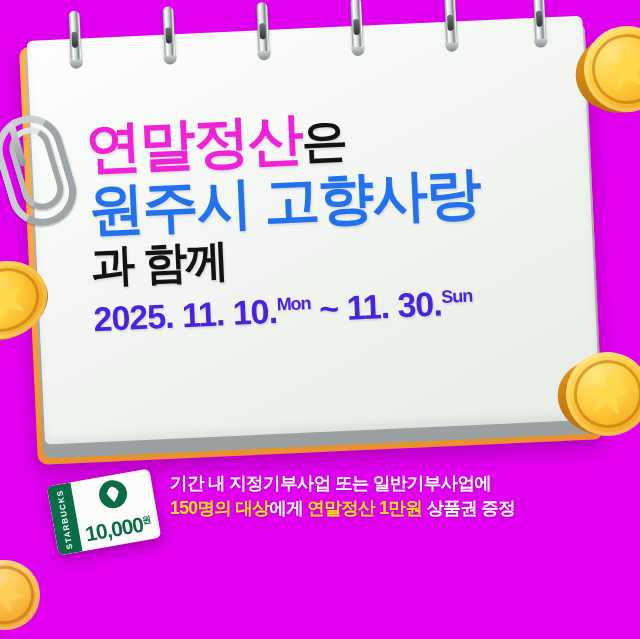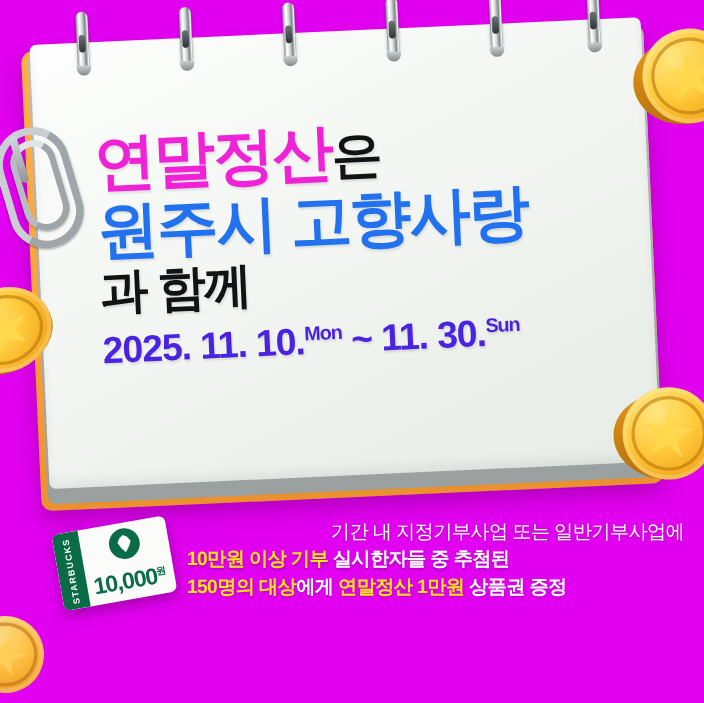--- a/index.html
+++ b/index.html
@@ -159,21 +159,21 @@
   .promo-text{
     position:absolute;left:170px;top:12px;width:452px;
     text-align:left;line-height:1.42;
   }
   .promo-text .ln{
     font-size:17.5px;color:#ffffff;white-space:nowrap;
     letter-spacing:-.6px;
     text-shadow:0 1px 2px rgba(88,0,96,.35);
   }
   .promo-text .ln b{color:#ffe21f;font-weight:900;}
-  .promo-text .ln.b1{font-weight:400;text-align:right;}
+  .promo-text .ln.b1{font-weight:700;}
   .promo-text .ln.b2,.promo-text .ln.b3{font-weight:600;}
 
   
   .sbcard{
     position:absolute;left:52px;top:18px;
     width:104px;height:70px;
     transform:rotate(-10deg);
     border-radius:6px;
     background:#fbfbf9;
     box-shadow:0 5px 12px rgba(70,0,78,.4);
@@ -307,22 +307,19 @@
       <div class="siren">
           <i></i>
         </div>
       <div class="amount">
         <span>10,000</span><sup>원</sup>
       </div>
     </div>
 
     <div class="promo-text">
       <div class="ln b1">기간 내 지정기부사업 또는 일반기부사업에</div>
-      <div class="ln b2">
-        <b>10만원 이상 기부</b><span> 실시한자들 중 추첨된</span>
-      </div>
       <div class="ln b3">
         <b>150명의 대상</b><span>에게 </span><b>연말정산 1만원</b><span> 상품권 증정</span>
       </div>
     </div>
   </div>
 
 </div>
 
 </body></html>

